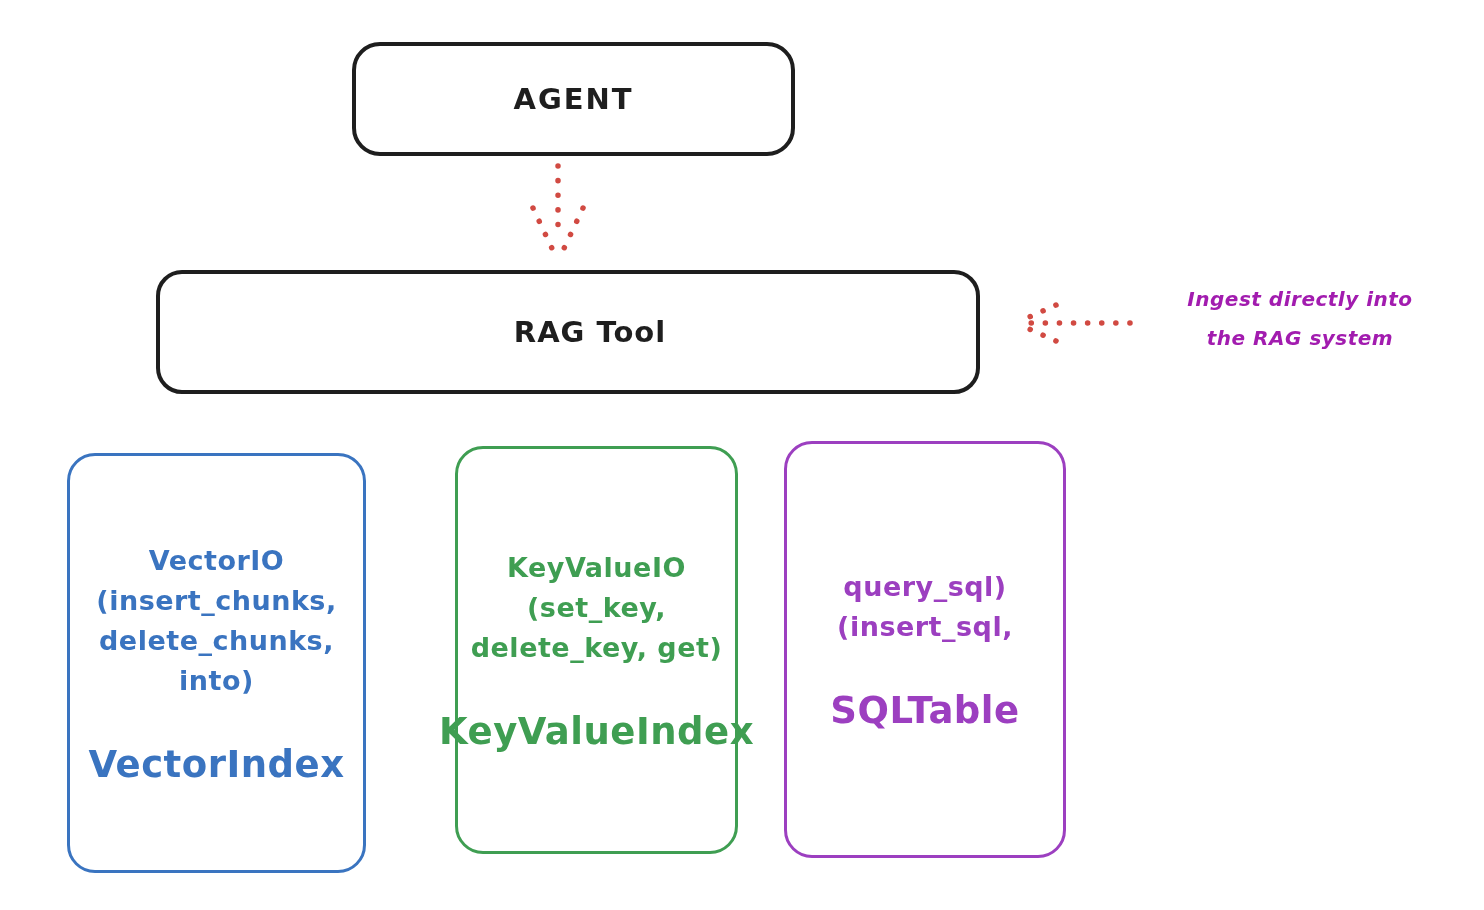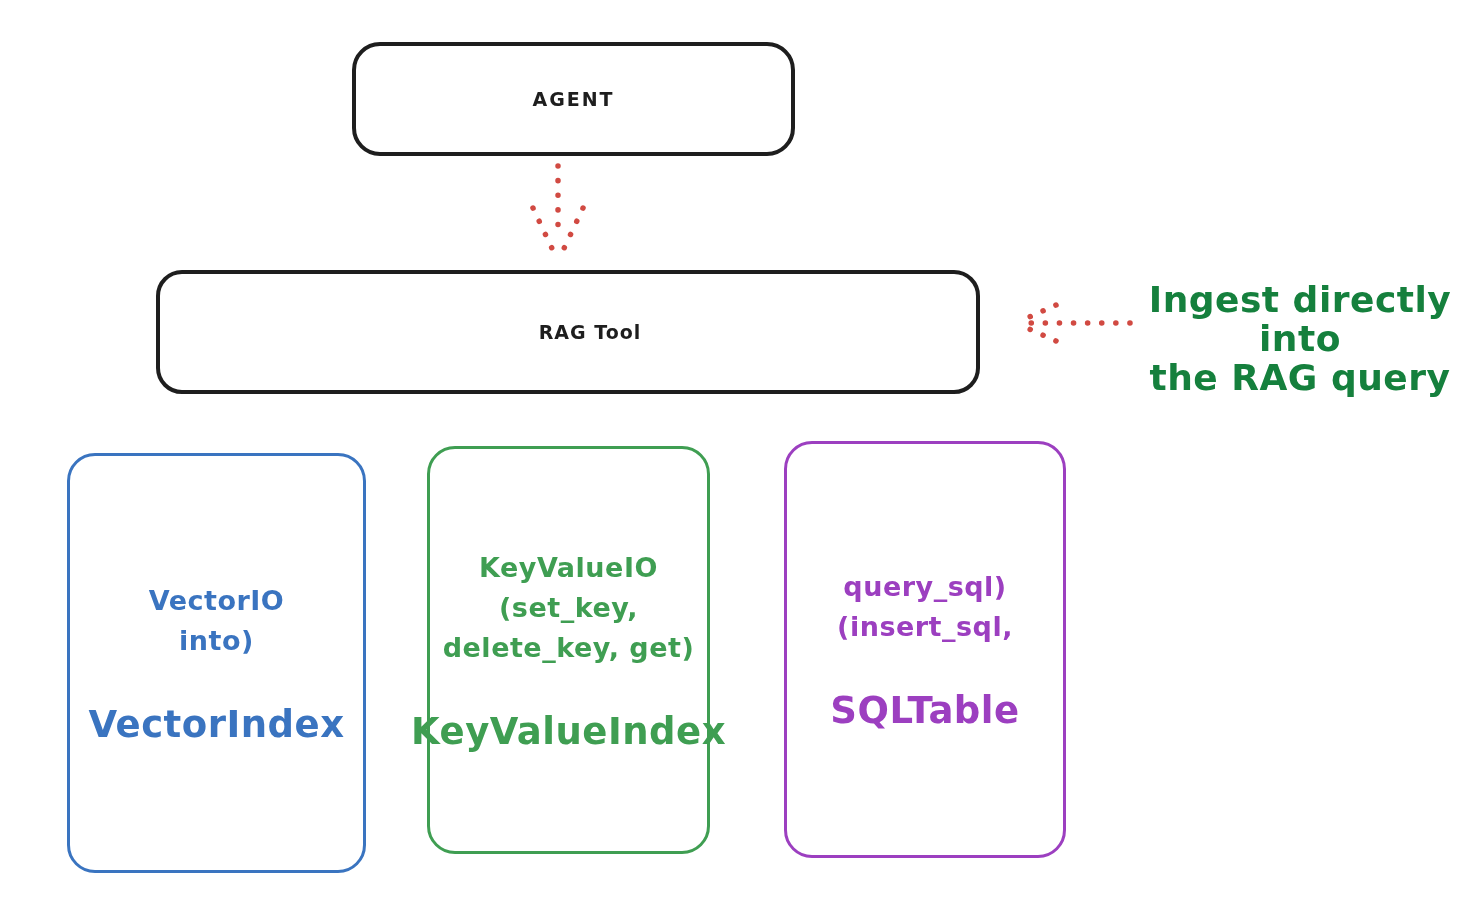--- a/index.html
+++ b/index.html
@@ -20,37 +20,37 @@
     border: 4px solid #1e1e1e;
     border-radius: 28px;
     background: #ffffff;
     display: flex;
     align-items: center;
     justify-content: center;
     box-sizing: border-box;
   }
   .node-label {
     color: #1e1e1e;
-    font-size: 19px;
+    font-size: 29px;
     font-weight: 600;
     letter-spacing: 2px;
   }
   .io-box {
     position: absolute;
     border-radius: 28px;
     background: #ffffff;
     box-sizing: border-box;
     display: flex;
     flex-direction: column;
     align-items: center;
     justify-content: center;
     text-align: center;
   }
   .io-box.blue   { border: 3.5px solid #3a74c0; color: #3a74c0; }
-  .io-box.green  { border: 3.5px solid #3f9e52; color: #3f9e52; }
+  .io-box.green  { border: 3.5px solid #3f9e52; color: #3f9e52; margin-left: 28px; }
   .io-box.purple { border: 3.5px solid #9c3fc0; color: #9c3fc0; }
   .io-title {
     font-size: 27px;
     font-weight: 600;
     line-height: 40px;
     letter-spacing: 0.5px;
   }
   .io-index {
     margin-top: 42px;
     font-size: 37px;
@@ -59,25 +59,26 @@
   }
   .arrow-svg {
     position: absolute;
   }
   .annotation {
     position: absolute;
     left: 1128px;
     top: 280px;
     width: 344px;
     text-align: center;
-    color: #15803d;
-    font-size: 36px;
+    color: #a21caf;
+    font-size: 20px;
     font-weight: 700;
     line-height: 39px;
     letter-spacing: 0.5px;
+    font-style: italic;
   }
 </style>
 </head>
 <body>
 
 <div class="canvas">
 
   <div class="node-box" style="left:352px; top:42px; width:443px; height:114px;">
     <span class="node-label">AGENT</span>
   </div>
@@ -97,26 +98,28 @@
   <svg class="arrow-svg" style="left:1008px; top:296px;" width="128" height="54" viewBox="0 0 128 54">
     <g stroke="#d14a42" stroke-width="5.5" stroke-linecap="round" stroke-dasharray="0.1 14" fill="none">
       <path d="M122 27 L16 27"></path>
       <path d="M48 9 L10 26"></path>
       <path d="M48 45 L10 28"></path>
     </g>
   </svg>
 
   <div class="annotation">
     <div>Ingest directly into</div>
-    <div>the RAG query</div>
+    <div>the RAG system</div>
   </div>
 
   <div class="io-box blue" style="left:67px; top:453px; width:299px; height:420px;">
     <div class="io-title">
       <div>VectorIO</div>
+      <div>(insert_chunks,</div>
+      <div>delete_chunks,</div>
       <div>into)</div>
     </div>
     <div class="io-index">VectorIndex</div>
   </div>
 
   <div class="io-box green" style="left:427px; top:446px; width:283px; height:408px;">
     <div class="io-title">
       <div>KeyValueIO</div>
       <div>(set_key,</div>
       <div>delete_key, get)</div>

